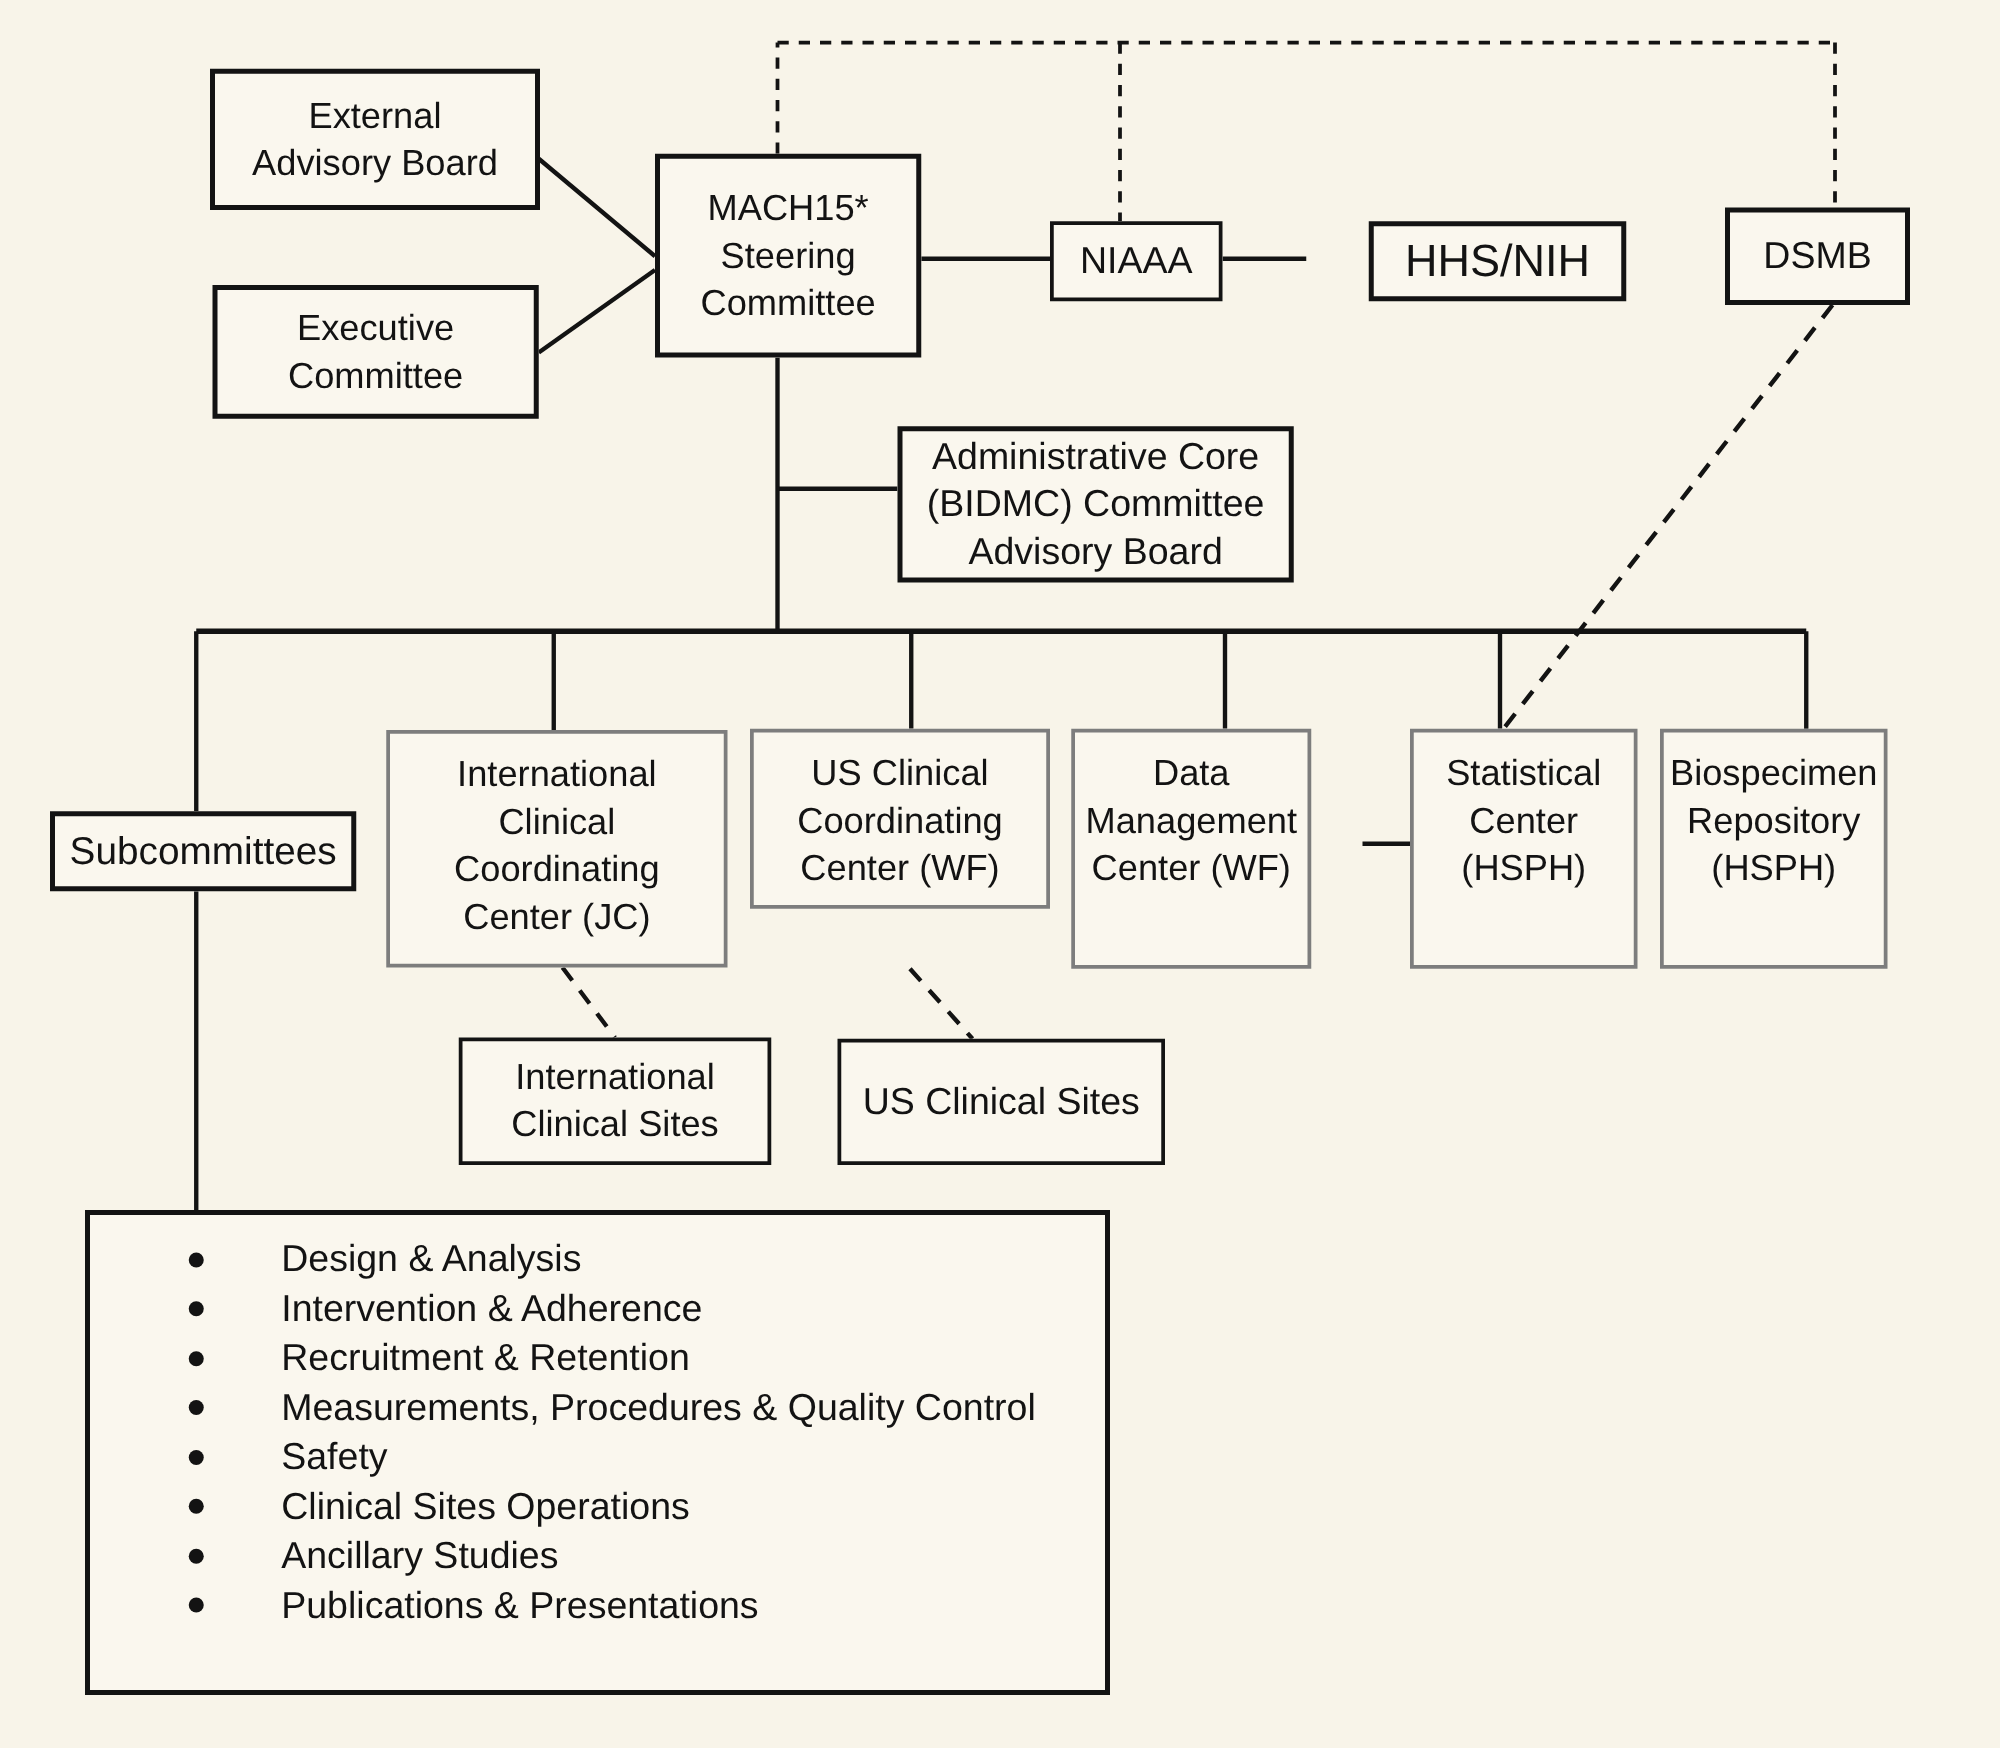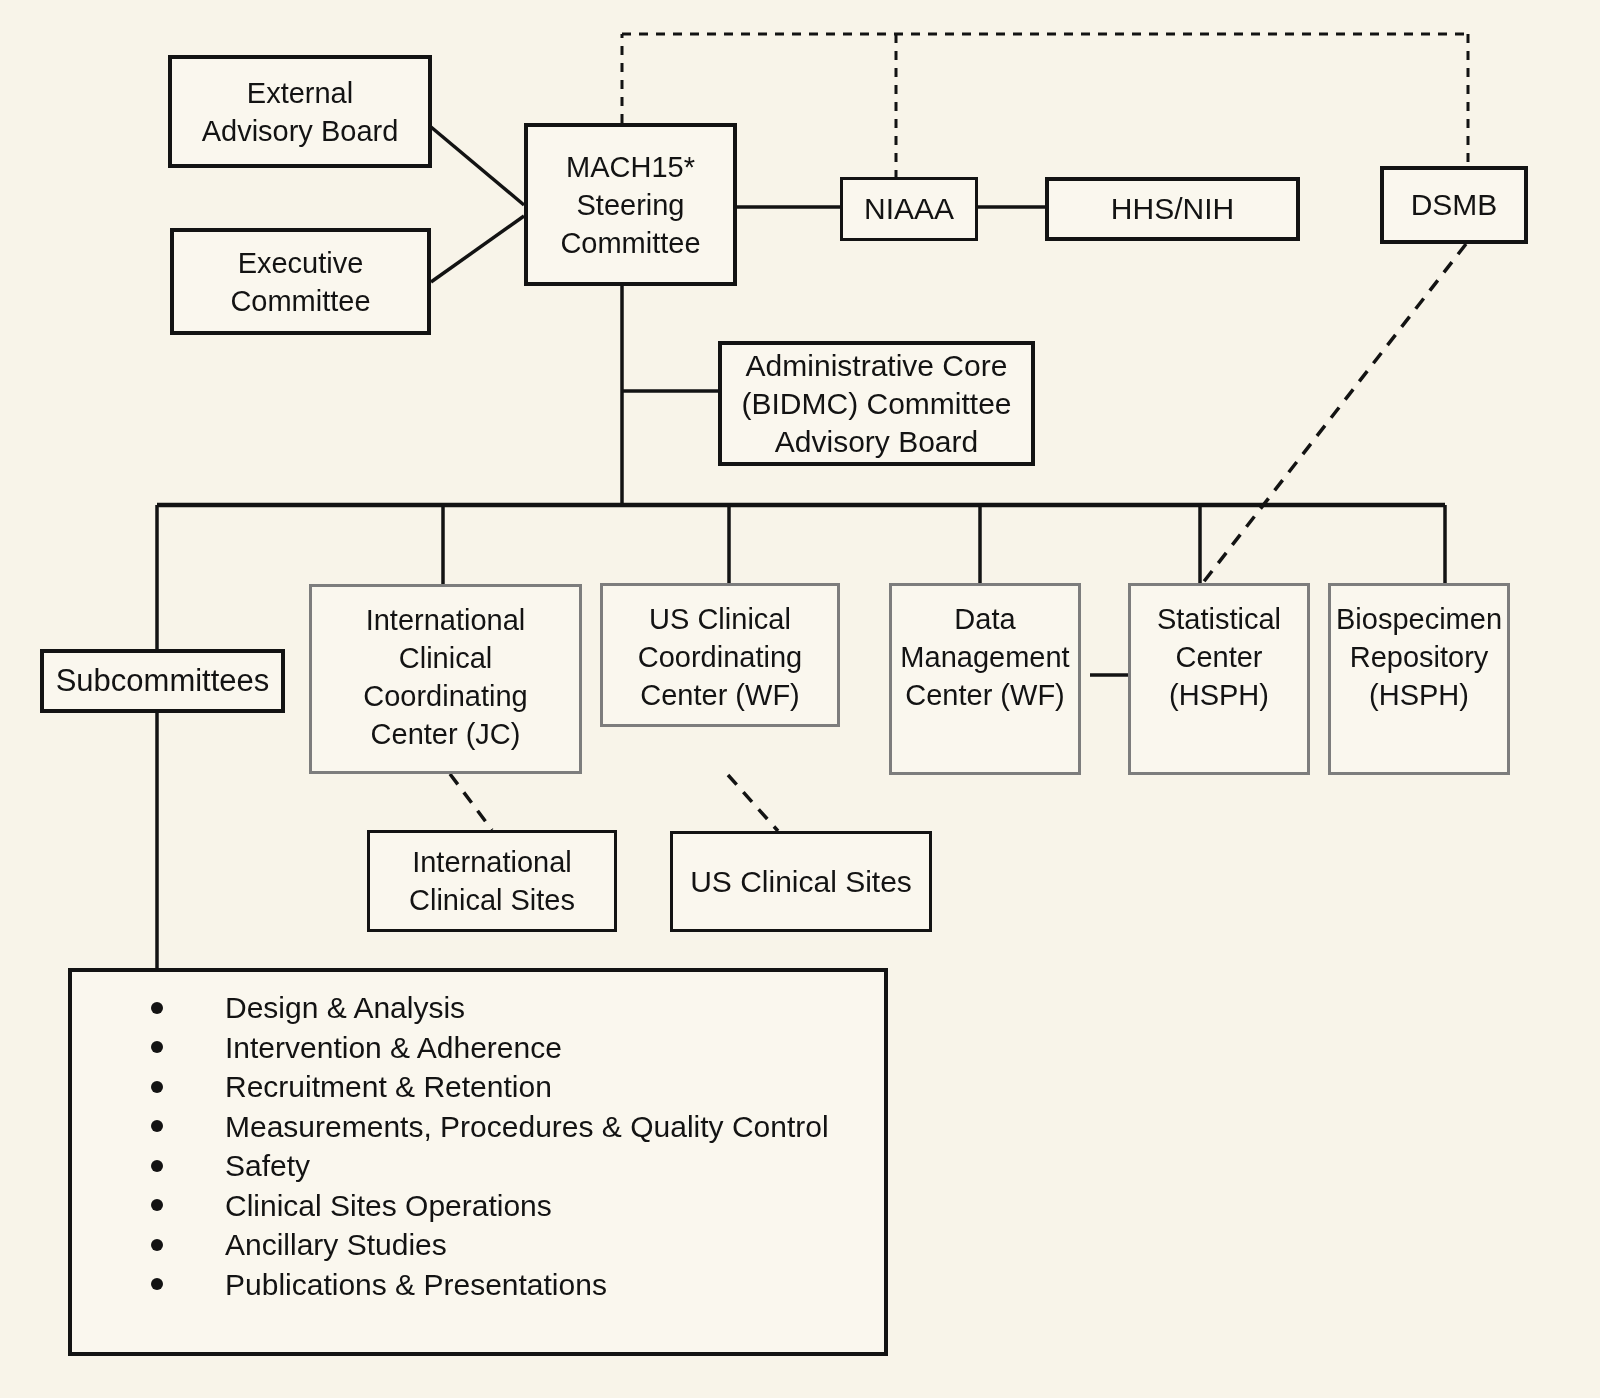--- a/index.html
+++ b/index.html
@@ -30,27 +30,27 @@
     border:3px solid var(--gray_border,#7d7d7d);
     justify-content:flex-start;padding-top:14px;
   }
   .box.thin{border-width:3px;}
 
   
   #n-eab   {left:168px; top:55px;  width:264px; height:113px;}
   #n-ec    {left:170px; top:228px; width:261px; height:107px;}
   #n-sc    {left:524px; top:123px; width:213px; height:163px;}
   #n-niaaa {left:840px; top:177px; width:138px; height:64px; font-size:30px;}
-  #n-hhs   {left:1045px;top:177px; width:255px; height:64px; font-size:30px;}
+  #n-hhs   {left:1095px;top:177px; width:206px; height:64px; font-size:36px;}
   #n-dsmb  {left:1380px;top:166px; width:148px; height:78px; font-size:30px;}
   #n-admin {left:718px; top:341px; width:317px; height:125px; font-size:30px;}
   #n-sub   {left:40px;  top:649px; width:245px; height:64px; font-size:31px;}
   #n-iccc  {left:309px; top:584px; width:273px; height:190px;}
   #n-uccc  {left:600px; top:583px; width:240px; height:144px;}
-  #n-dmc   {left:857px; top:583px; width:192px; height:192px;margin-left:32px;}
+  #n-dmc   {left:857px; top:583px; width:192px; height:192px;}
   #n-stat  {left:1128px;top:583px; width:182px; height:192px;}
   #n-bio   {left:1328px;top:583px; width:182px; height:192px;}
   #n-isites{left:367px; top:830px; width:250px; height:102px;}
   #n-usites{left:670px; top:831px; width:262px; height:101px; font-size:30px;}
   #n-big   {left:68px;  top:968px; width:820px; height:388px; display:block;}
 
   .subs{
     list-style:none;margin:0;padding:16px 10px 0 79px;
   }
   .subs li{

